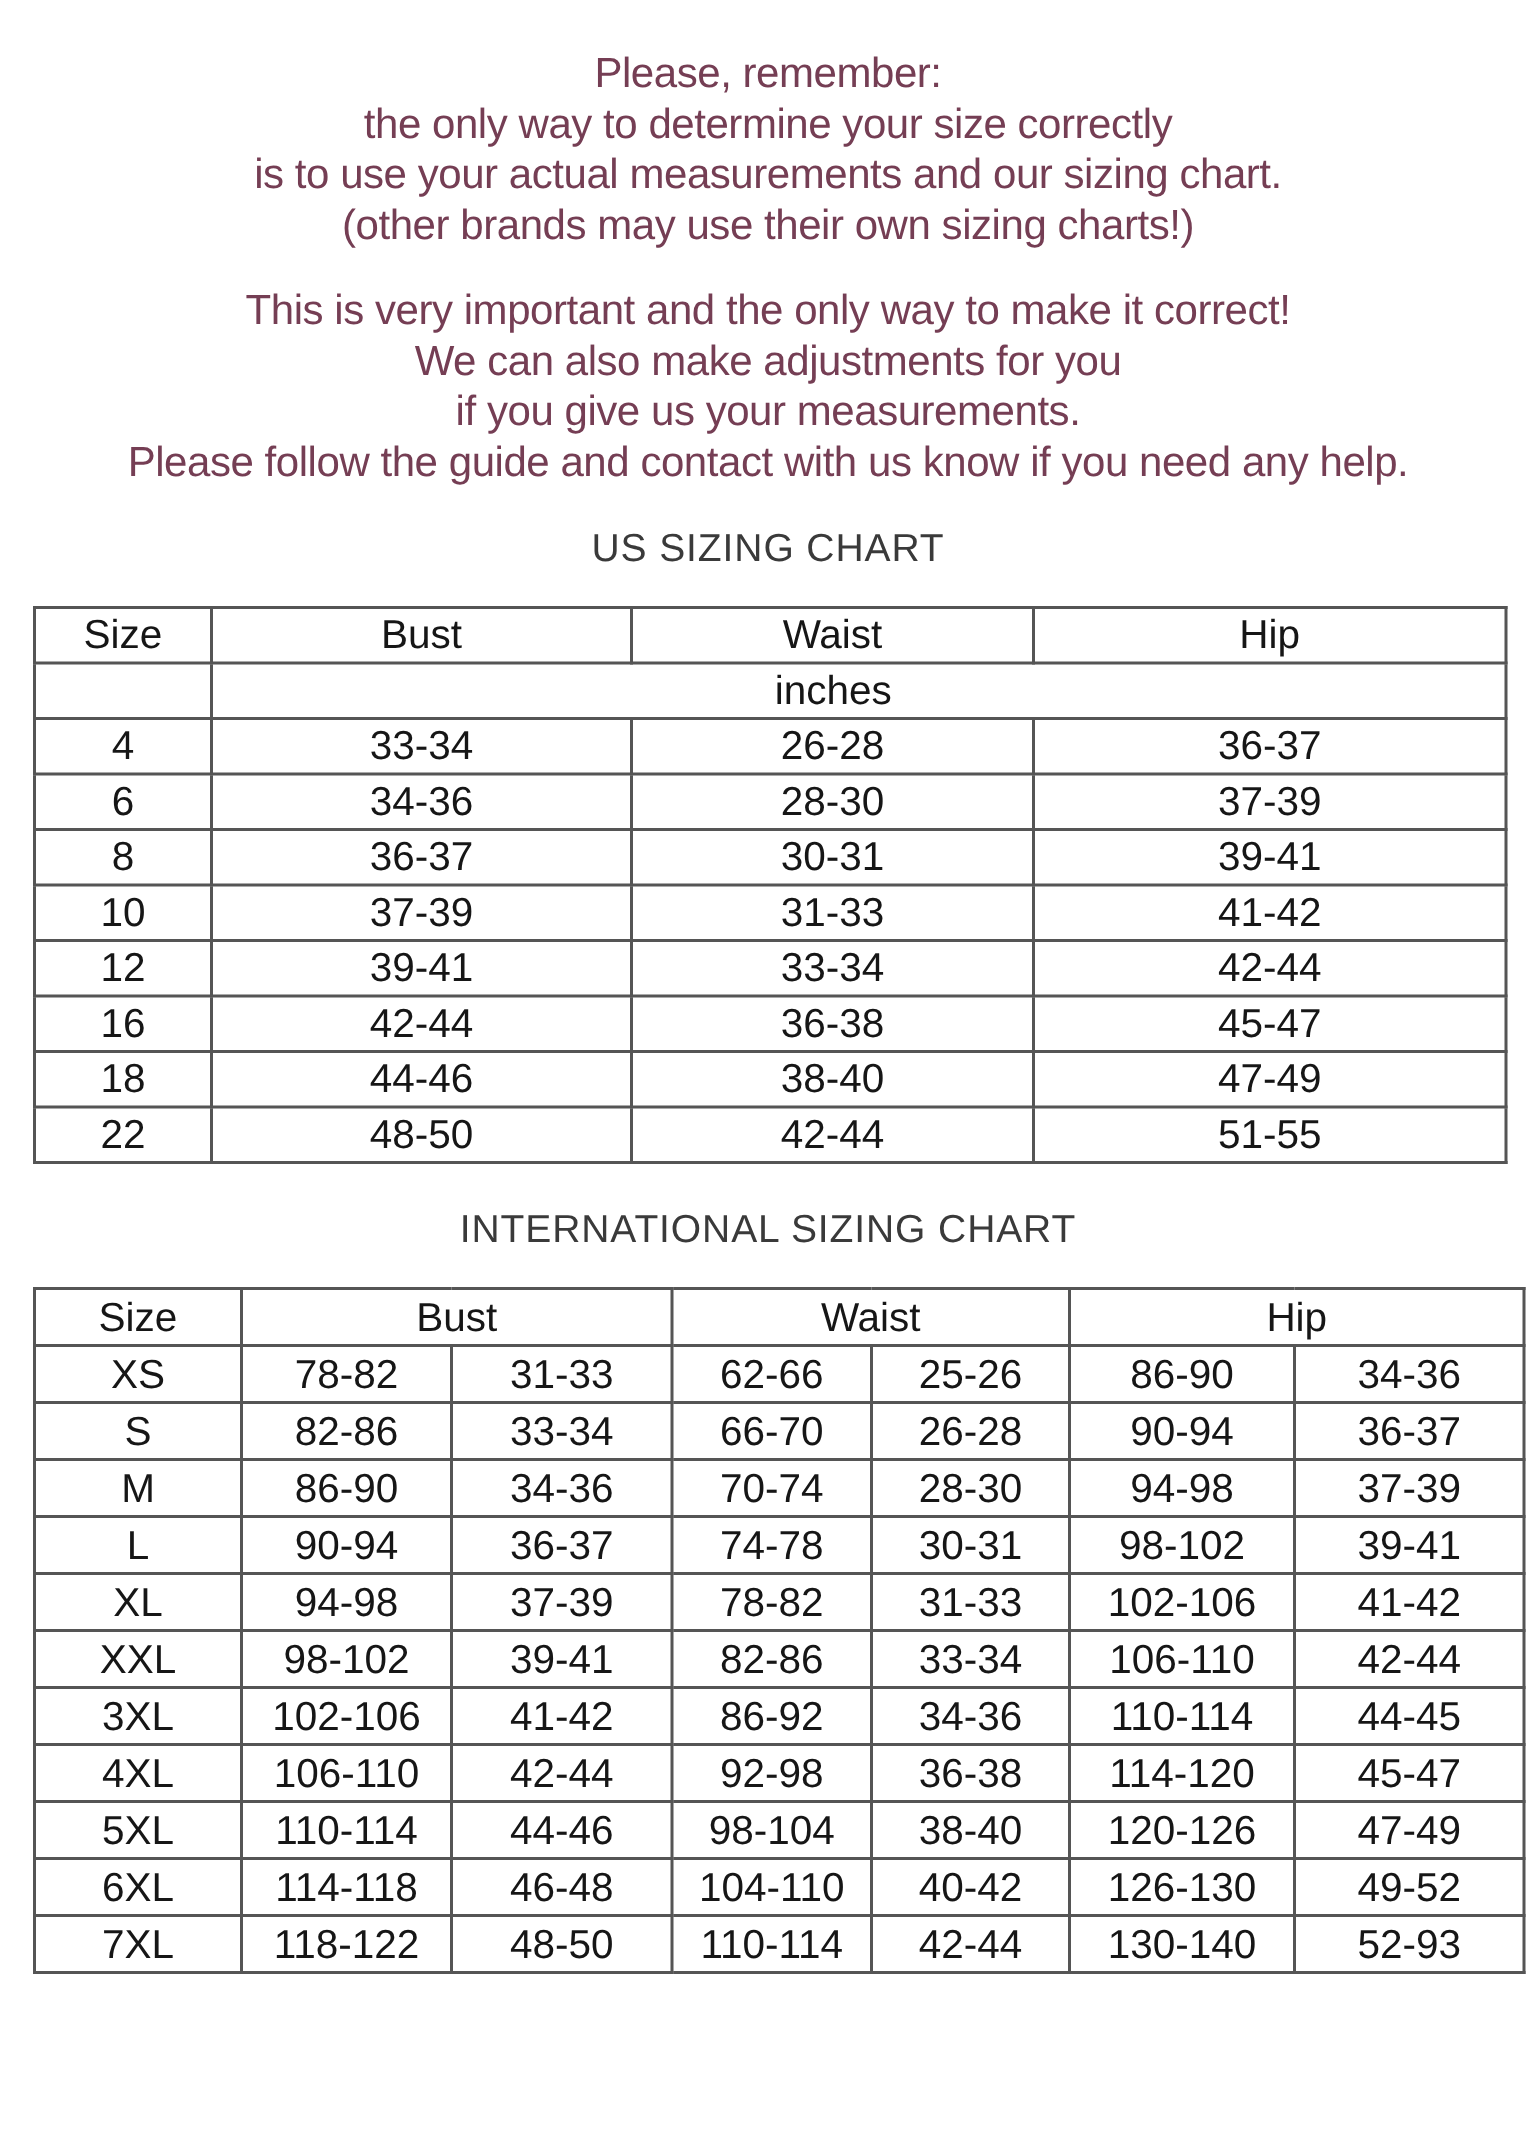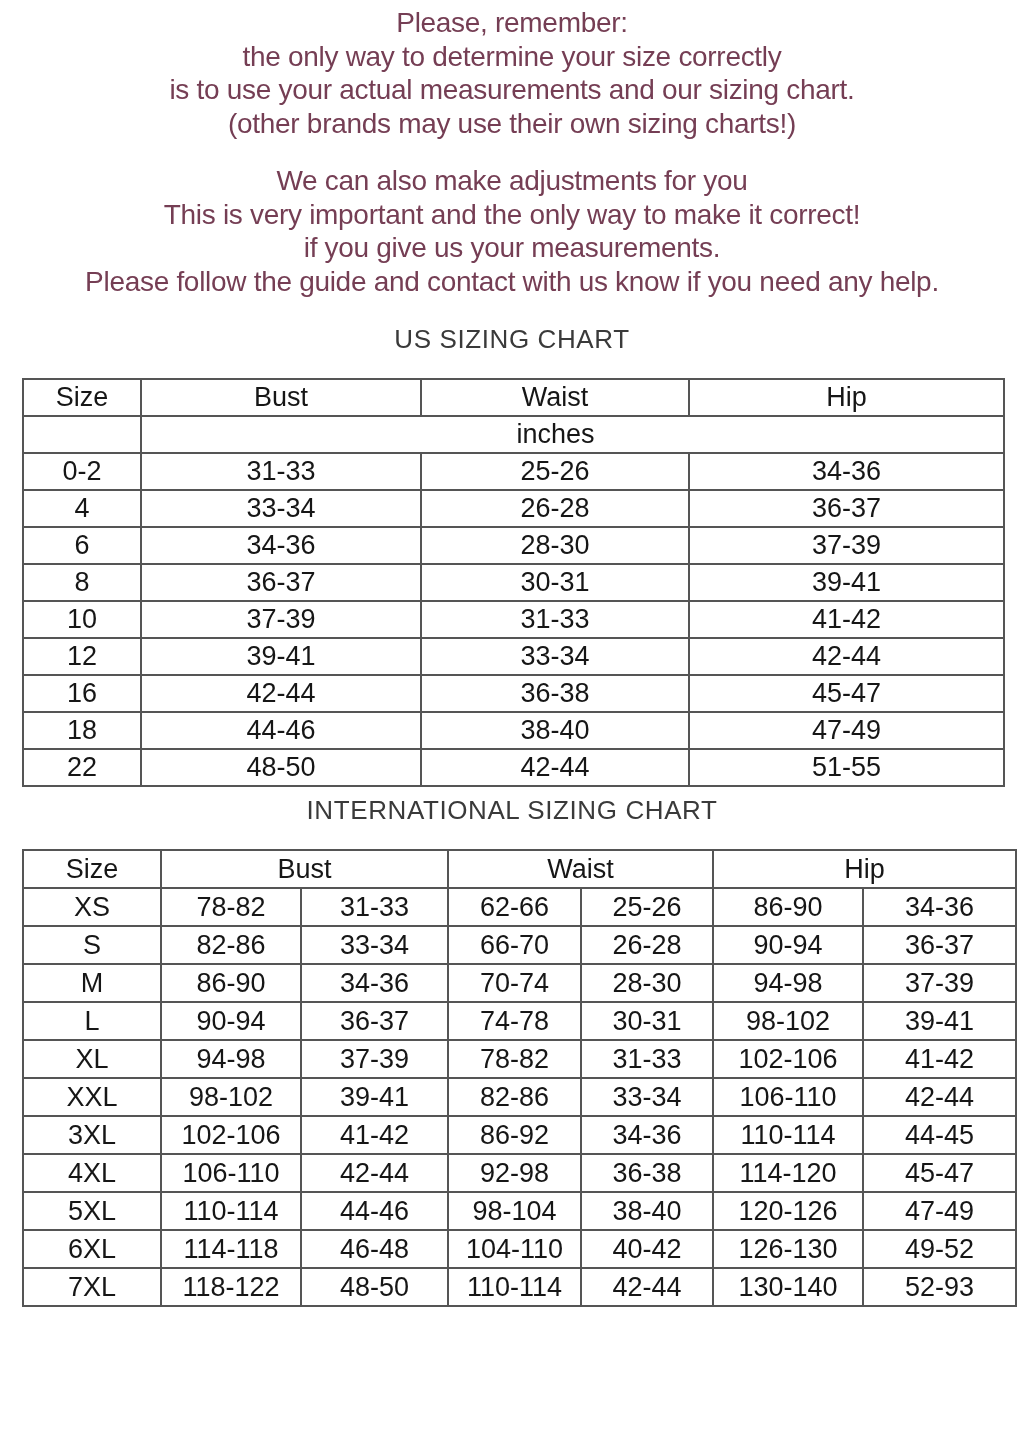--- a/index.html
+++ b/index.html
@@ -14,40 +14,40 @@
     font-family: "Liberation Sans", "DejaVu Sans", sans-serif;
     font-weight: 300;
   }
   .page {
     width: 1024px;
     height: 1432px;
     position: relative;
   }
   
   .intro {
-    padding-top: 6px;
+    padding-top: 32px;
     text-align: center;
     color: #753e54;
     font-size: 28px;
     line-height: 33.5px;
     letter-spacing: -0.3px;
   }
   .intro div { white-space: nowrap; }
   .intro-gap { height: 24px; }
 
   
   .chart-title {
     text-align: center;
     color: #3a3a3a;
     font-size: 26px;
     line-height: 30px;
     letter-spacing: 0.6px;
   }
   .us-title   { margin-top: 26px; margin-bottom: 9px; }
-  .intl-title { margin-top: 8px; margin-bottom: 7px; }
+  .intl-title { margin-top: 28px; margin-bottom: 7px; }
 
   
   table {
     border-collapse: collapse;
     table-layout: fixed;
     margin-left: 22px;
     margin-top: 24px;
   }
   .us-table   { width: 981px; }
   .intl-table { width: 993px; }
@@ -89,22 +89,22 @@
 
   <div class="intro">
     <div>
         <div>Please, remember:</div>
         <div>the only way to determine your size correctly</div>
         <div>is to use your actual measurements and our sizing chart.</div>
         <div>(other brands may use their own sizing charts!)</div>
       </div>
     <div class="intro-gap"></div>
     <div>
+        <div>This is very important and the only way to make it correct!</div>
         <div>We can also make adjustments for you</div>
-        <div>This is very important and the only way to make it correct!</div>
         <div>if you give us your measurements.</div>
         <div>Please follow the guide and contact with us know if you need any help.</div>
       </div>
   </div>
 
   <div class="chart-title us-title">US SIZING CHART</div>
 
   <table class="us-table">
     <colgroup>
       <col class="us-c1">
@@ -121,26 +121,20 @@
       </tr>
       <tr>
         <td></td>
         <td colspan="3">
           <span class="shift-left">inches</span>
         </td>
       </tr>
     </thead>
     <tbody>
         <tr>
-          <td>0-2</td>
-          <td>31-33</td>
-          <td>25-26</td>
-          <td>34-36</td>
-        </tr>
-        <tr>
           <td>4</td>
           <td>33-34</td>
           <td>26-28</td>
           <td>36-37</td>
         </tr>
         <tr>
           <td>6</td>
           <td>34-36</td>
           <td>28-30</td>
           <td>37-39</td>

